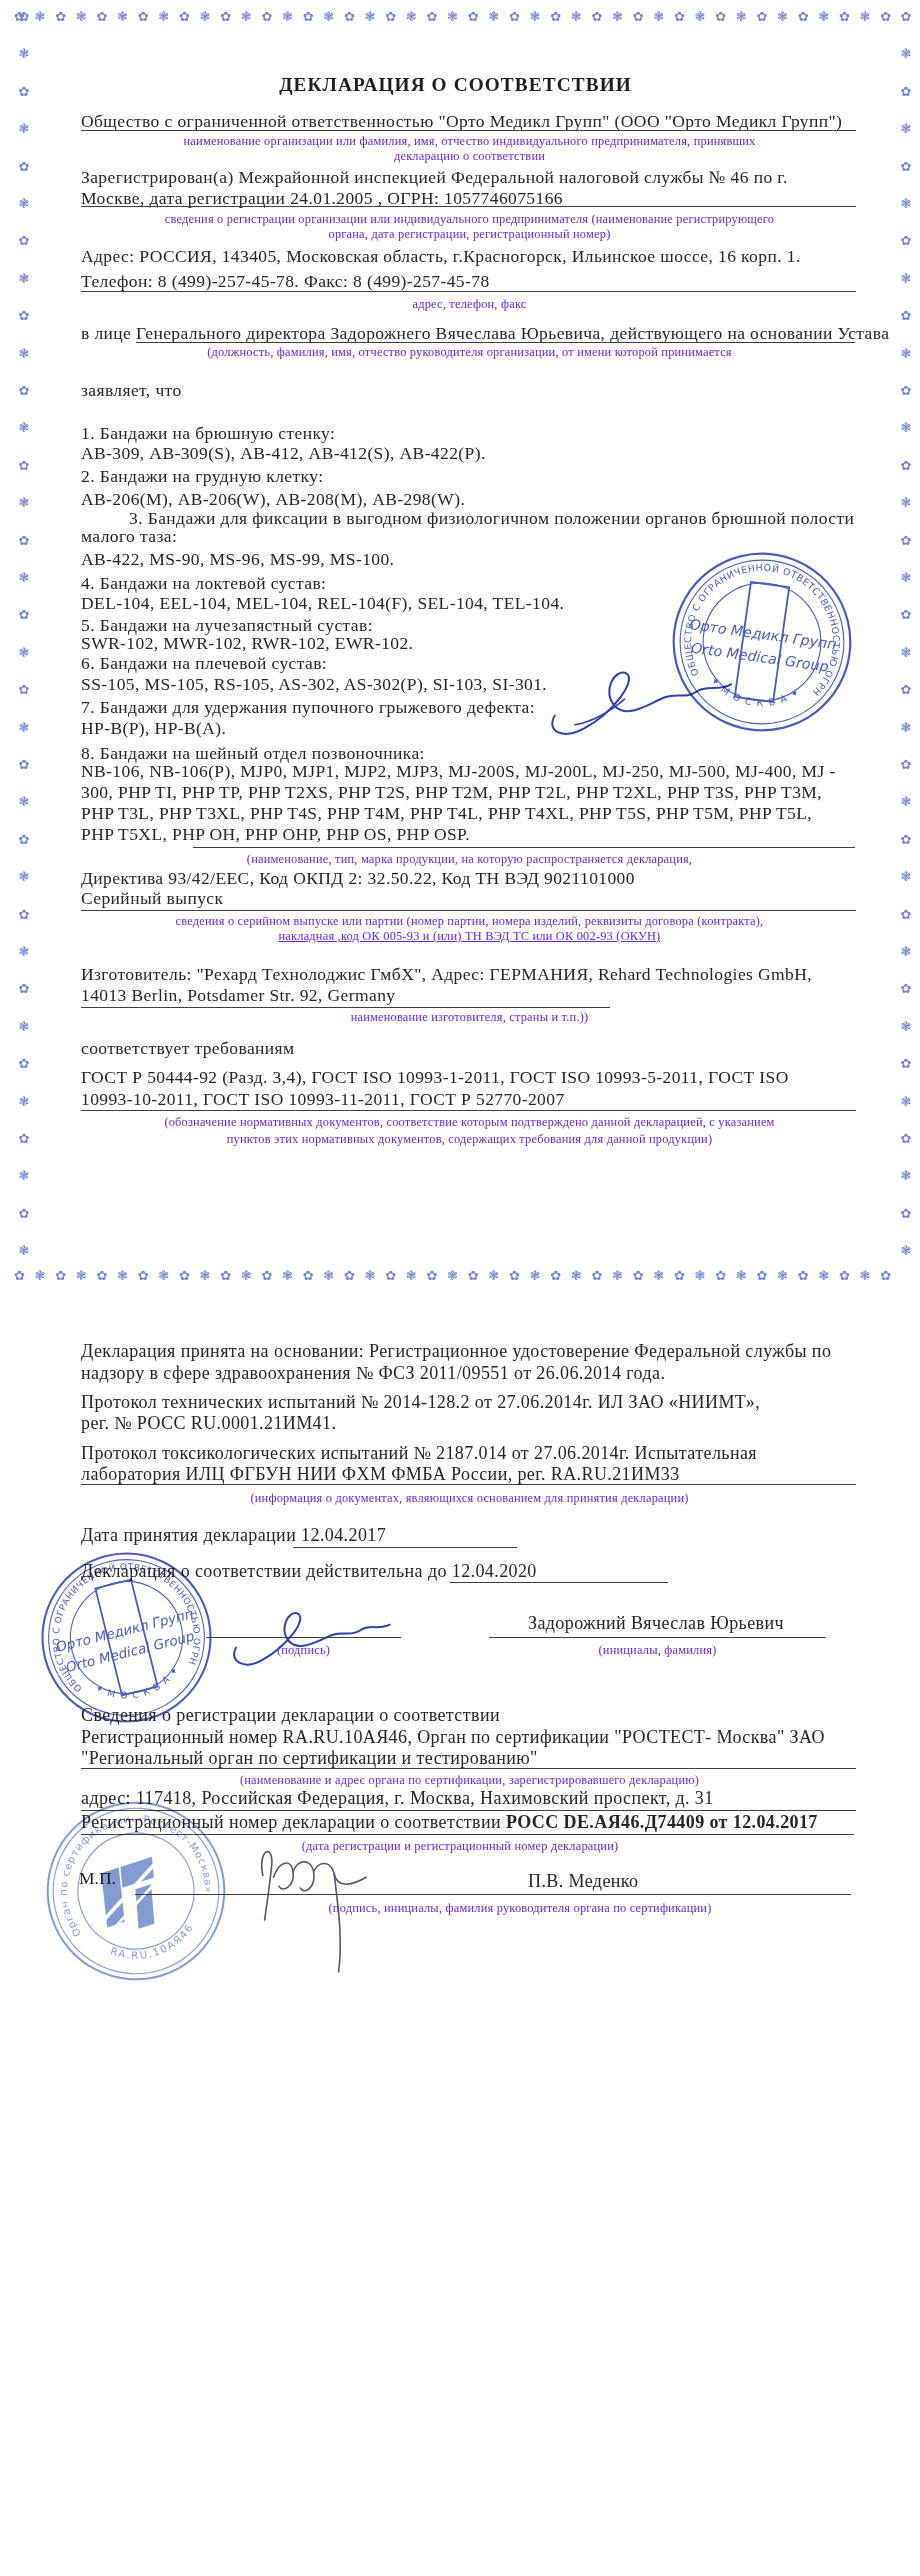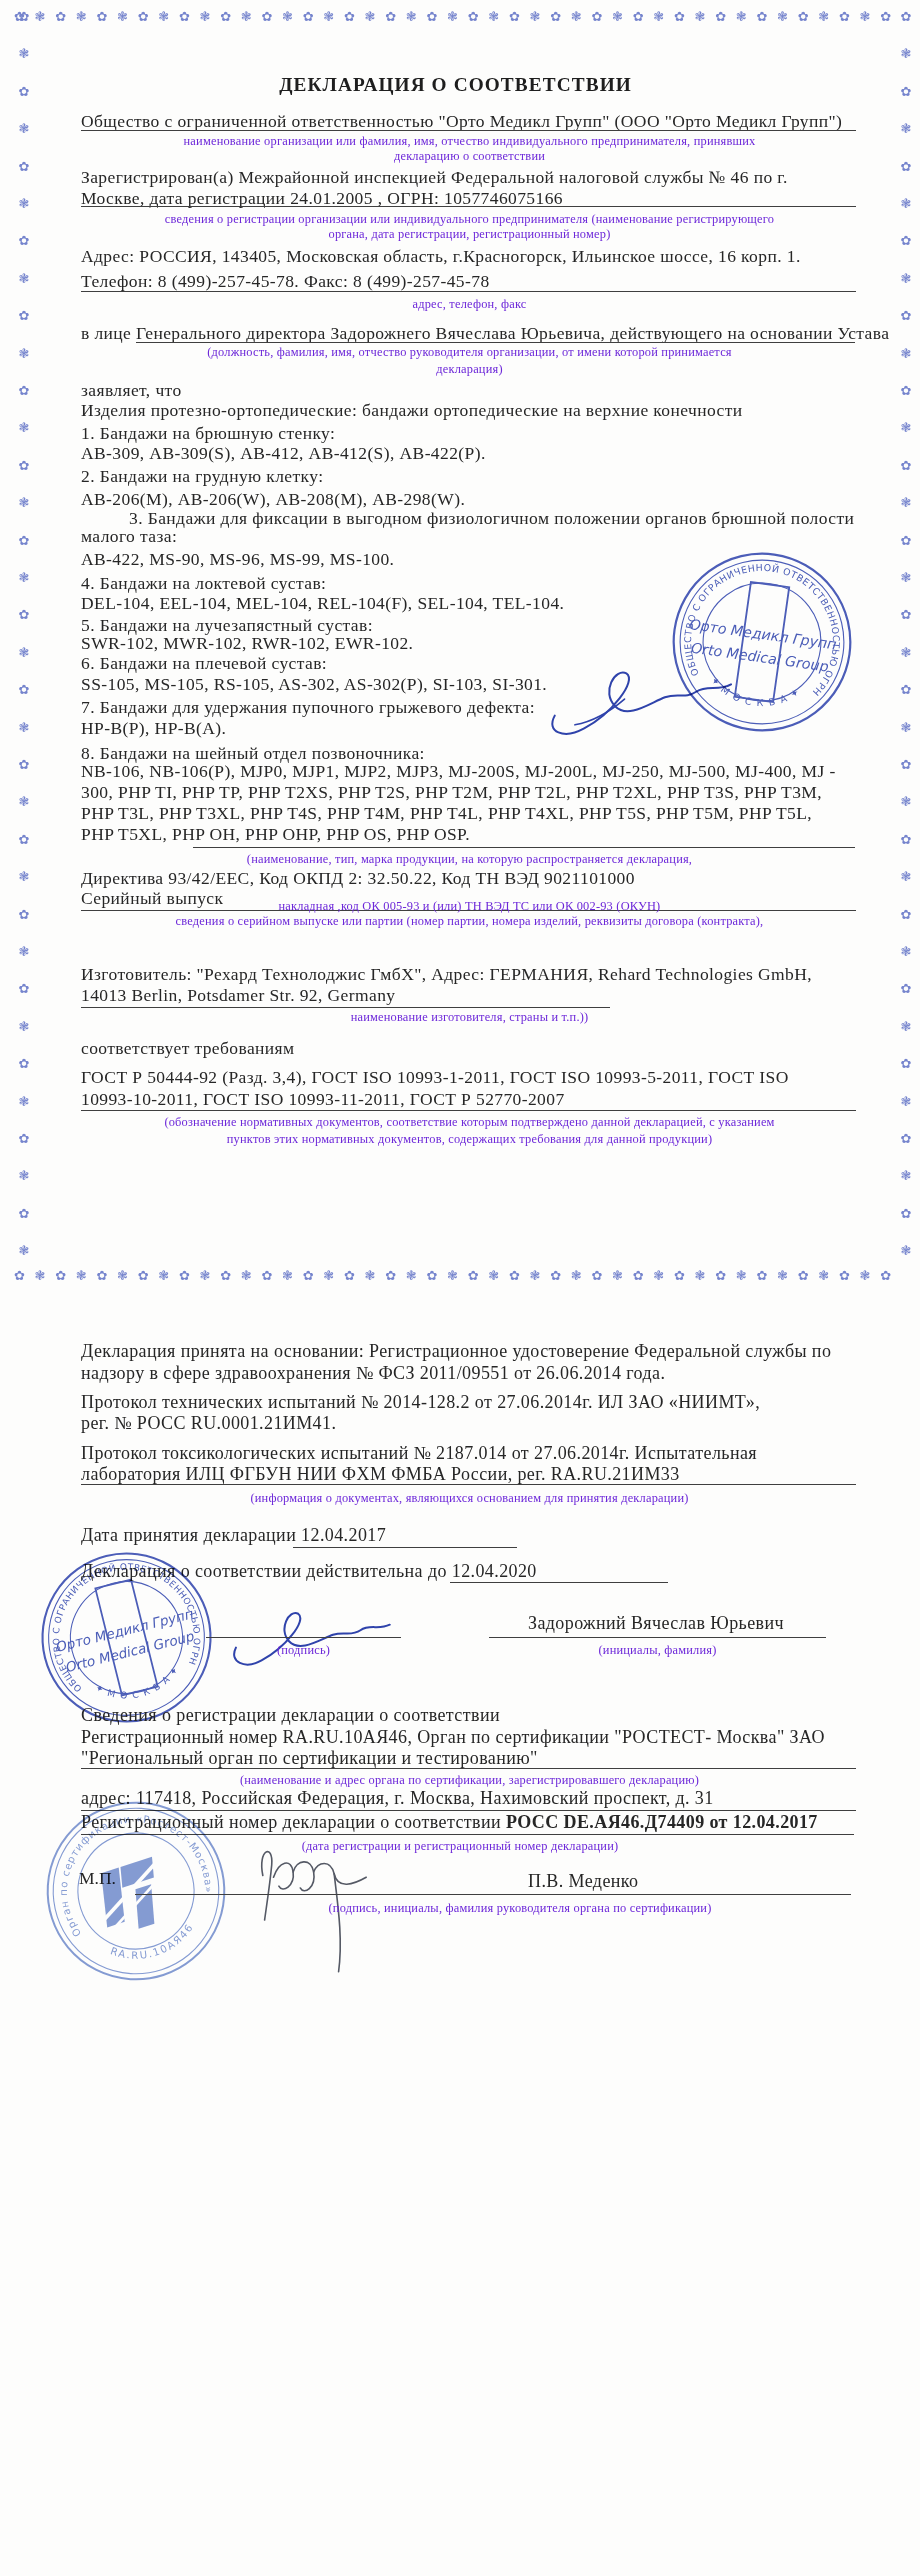--- a/index.html
+++ b/index.html
@@ -45,24 +45,22 @@
   <div class="note" style="top:212px;">сведения о регистрации организации или индивидуального предпринимателя (наименование регистрирующего</div>
 
   <div class="ln" style="top:246px;">Адрес: РОССИЯ, 143405, Московская область, г.Красногорск, Ильинское шоссе, 16 корп. 1.</div>
   <div class="ln" style="top:271px;">Телефон: 8 (499)-257-45-78. Факс: 8 (499)-257-45-78</div>
   <div class="rule" style="left:81px;top:291px;width:775px;"></div>
   <div class="note" style="top:297px;">адрес, телефон, факс</div>
 
   <div class="ln" style="top:323px;">в лице Генерального директора Задорожнего Вячеслава Юрьевича, действующего на основании Устава</div>
   <div class="rule" style="left:136px;top:342px;width:719px;"></div>
   <div class="note" style="top:345px;">(должность, фамилия, имя, отчество руководителя организации, от имени которой принимается</div>
-  <div class="note" style="top:362px;">декларация)</div>
 
   <div class="ln" style="top:380px;">заявляет, что</div>
-  <div class="ln" style="top:400px;">Изделия протезно-ортопедические: бандажи ортопедические на верхние конечности</div>
 
   <div class="ln" style="top:423px;">1. Бандажи на брюшную стенку:</div>
   <div class="ln" style="top:443px;">АВ-309, АВ-309(S), АВ-412, АВ-412(S), АВ-422(Р).</div>
   <div class="ln" style="top:466px;">2. Бандажи на грудную клетку:</div>
   <div class="ln" style="top:489px;">АВ-206(М), АВ-206(W), АВ-208(М), АВ-298(W).</div>
   <div class="ln" style="top:508px;margin-left:48px;">3. Бандажи для фиксации в выгодном физиологичном положении органов брюшной полости</div>
   <div class="ln" style="top:526px;">малого таза:</div>
   <div class="ln" style="top:549px;">АВ-422, MS-90, MS-96, MS-99, MS-100.</div>
   <div class="ln" style="top:573px;">4. Бандажи на локтевой сустав:</div>
   <div class="ln" style="top:593px;">DEL-104, EEL-104, MEL-104, REL-104(F), SEL-104, TEL-104.</div>
@@ -77,21 +75,21 @@
   <div class="ln" style="top:782px;">300, PHP TI, PHP TP, PHP T2XS, PHP T2S, PHP T2M, PHP T2L, PHP T2XL, PHP T3S, PHP T3M,</div>
   <div class="ln" style="top:803px;">PHP T3L, PHP T3XL, PHP T4S, PHP T4M, PHP T4L, PHP T4XL, PHP T5S, PHP T5M, PHP T5L,</div>
   <div class="ln" style="top:824px;">PHP T5XL, PHP OH, PHP OHP, PHP OS, PHP OSP.</div>
 
   <div class="rule" style="left:193px;top:847px;width:662px;"></div>
   <div class="note" style="top:852px;">(наименование, тип, марка продукции, на которую распространяется декларация,</div>
   <div class="ln" style="top:868px;">Директива 93/42/ЕЕС, Код ОКПД 2:  32.50.22, Код ТН ВЭД 9021101000</div>
   <div class="ln" style="top:888px;">Серийный выпуск</div>
   <div class="rule" style="left:81px;top:910px;width:775px;"></div>
   <div class="note" style="top:914px;">сведения о серийном выпуске или партии (номер партии, номера изделий, реквизиты договора (контракта),</div>
-  <div class="note" style="top:899px;">накладная ,код ОК 005-93 и (или) ТН ВЭД ТС или ОК 002-93 (ОКУН)</div>
+  <div class="note" style="top:929px;text-decoration:underline;">накладная ,код ОК 005-93 и (или) ТН ВЭД ТС или ОК 002-93 (ОКУН)</div>
 
   <div class="ln" style="top:964px;">Изготовитель: "Рехард Технолоджис ГмбХ", Адрес: ГЕРМАНИЯ, Rehard Technologies GmbH,</div>
   <div class="ln" style="top:985px;">14013 Berlin, Potsdamer Str. 92, Germany</div>
   <div class="rule" style="left:81px;top:1007px;width:529px;"></div>
   <div class="note" style="top:1010px;">наименование изготовителя, страны и т.п.))</div>
 
   <div class="ln" style="top:1038px;">соответствует требованиям</div>
   <div class="ln" style="top:1067px;">ГОСТ Р 50444-92 (Разд. 3,4), ГОСТ  ISO 10993-1-2011, ГОСТ  ISO 10993-5-2011, ГОСТ  ISO</div>
   <div class="ln" style="top:1089px;">10993-10-2011, ГОСТ  ISO 10993-11-2011, ГОСТ Р 52770-2007</div>
   <div class="rule" style="left:81px;top:1110px;width:775px;"></div>

